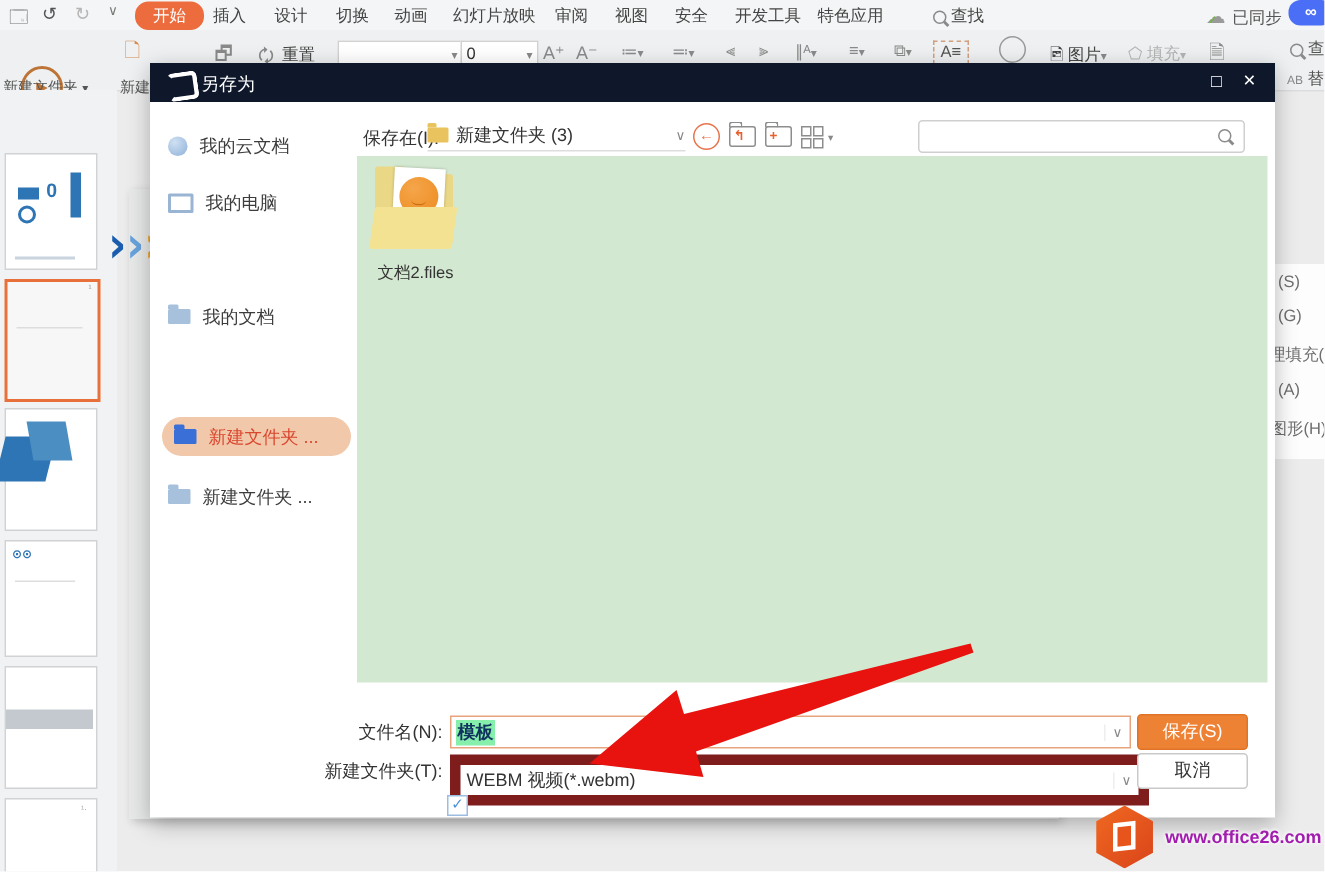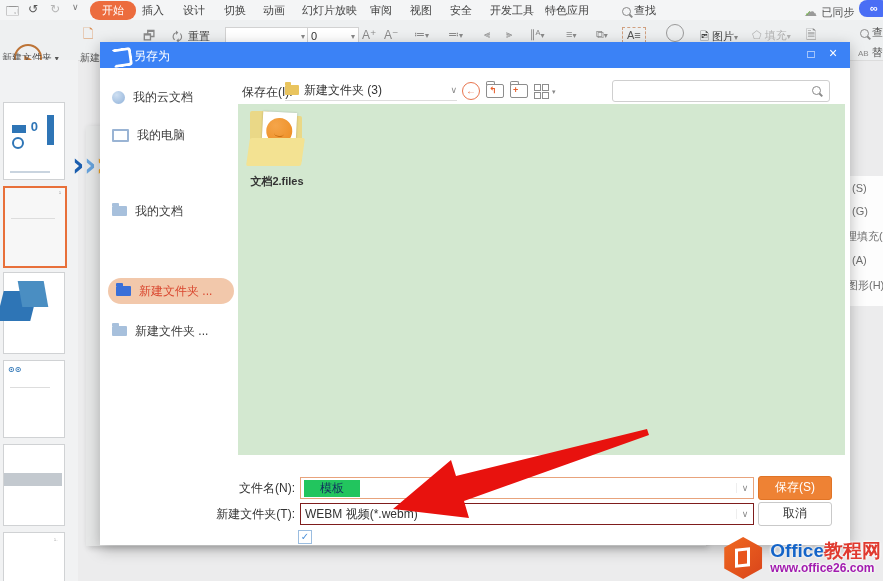--- a/index.html
+++ b/index.html
@@ -26,35 +26,35 @@
   .thumb{position:absolute;left:3px;width:60px;background:#fff;border:1px solid #d0d2d4;}
   .thumb-sel{border:2px solid #e8703a;background:#f7f7f7;}
   .sbar{position:absolute;left:68px;top:66px;width:7px;height:505px;background:#b6b8ba;border-radius:4px;}
   .chev{position:absolute;font-weight:bold;font-size:30px;z-index:3;font-family:"DejaVu Sans",sans-serif;transform:scaleY(1.15);}
   .canvas-slide{position:absolute;left:86px;top:126px;width:620px;height:420px;background:#e7e8e8;box-shadow:2px 2px 6px rgba(0,0,0,.18);z-index:1;}
   
   .rstrip{position:absolute;left:849px;top:176px;width:34px;height:130px;background:#fdfdfd;border-left:1px solid #dedede;overflow:hidden;z-index:3;}
   .frag{position:absolute;left:2px;font-size:11px;color:#6f6f6f;white-space:nowrap;}
   
   .dialog{position:absolute;left:100px;top:42px;width:750px;height:503px;background:#fff;box-shadow:0 4px 14px rgba(0,0,0,.28);z-index:10;}
-  .dtitle{position:absolute;left:0;top:0;width:750px;height:26px;background:#3b82f6;color:#fff;}
+  .dtitle{position:absolute;left:0;top:0;width:750px;height:26px;background:#0f172a;color:#fff;}
   .dtitle-label{position:absolute;left:34px;top:6px;font-size:12px;color:#fff;}
   .wpslogo{position:absolute;left:12px;top:6px;width:14px;height:13px;border:3px solid #fff;border-left-color:transparent;border-radius:4px;transform:rotate(-8deg);}
   .wbtn{position:absolute;top:5px;color:#fff;font-size:12px;width:18px;text-align:center;}
   .navitem{position:absolute;left:12px;width:114px;height:26px;display:flex;align-items:center;gap:8px;font-size:12px;color:#3c3c3c;}
   .navitem.sel{background:#f2c8ab;border-radius:13px;color:#d9472f;padding-left:8px;left:8px;width:118px;}
   .fold{width:15px;height:10px;background:#a7c0dc;border-radius:1px;position:relative;flex:none;}
   .fold:before{content:"";position:absolute;top:-3px;left:0;width:7px;height:3px;background:inherit;border-radius:1px 1px 0 0;}
   .fold.blue{background:#3a6fd8;}
   .sphere{width:13px;height:13px;border-radius:50%;background:radial-gradient(circle at 35% 30%,#cfe0f2,#8fb1d9);flex:none;}
   .monitor{width:13px;height:9px;border:2px solid #9ab4d4;border-radius:1px;position:relative;flex:none;}
   .monitor:after{content:"";position:absolute;left:3px;top:9px;width:5px;height:2px;background:#9ab4d4;}
   .deskic{width:14px;height:10px;background:#b9c9dd;border-radius:1px;position:relative;flex:none;}
   .deskic:after{content:"";position:absolute;left:2px;top:2px;width:10px;height:2px;background:#fff;}
-  .green{position:absolute;left:138px;top:62px;width:607px;height:351px;background:#d3e8d0;font-weight:bold;}
+  .green{position:absolute;left:138px;top:62px;width:607px;height:351px;background:#d3e8d0;}
   .savein-combo{position:absolute;left:185px;top:38px;width:172px;height:20px;border-bottom:1px solid #ddd;display:flex;align-items:center;gap:5px;font-size:12px;color:#333;}
   .minifold{width:14px;height:10px;background:#e9c45e;border-radius:1px;position:relative;flex:none;}
   .minifold:before{content:"";position:absolute;top:-3px;left:0;width:6px;height:3px;background:#e9c45e;border-radius:1px 1px 0 0;}
   .circbtn{position:absolute;width:16px;height:16px;border:1.5px solid #e8744d;border-radius:50%;color:#e8744d;font-size:10px;text-align:center;line-height:15px;}
   .foldbtn{position:absolute;width:16px;height:12px;border:1.5px solid #8d8d8d;border-radius:2px;}
   .foldbtn:before{content:"";position:absolute;top:-4px;left:-1px;width:7px;height:3px;border:1.5px solid #8d8d8d;border-bottom:none;border-radius:2px 2px 0 0;}
   .foldmark{position:absolute;left:2px;top:0px;font-size:9px;color:#e8602d;font-weight:bold;}
   .gridic{position:absolute;width:13px;height:13px;}
   .gridic i{position:absolute;width:5px;height:5px;border:1.3px solid #8d8d8d;}
   .dsearch{position:absolute;left:512px;top:38px;width:216px;height:20px;border:1px solid #cfcfcf;border-radius:3px;background:#fff;}
@@ -62,21 +62,21 @@
   .bf-tab{position:absolute;left:3px;top:5px;width:20px;height:8px;background:#ead887;border-radius:2px 2px 0 0;}
   .bf-back{position:absolute;left:3px;top:10px;width:52px;height:46px;background:#ead887;border-radius:2px;}
   .bf-page{position:absolute;left:15px;top:6px;width:34px;height:48px;background:#fff;transform:rotate(3deg);box-shadow:0 0 2px rgba(0,0,0,.25);}
   .bf-blob{position:absolute;left:4px;top:6px;width:26px;height:26px;border-radius:50%;background:radial-gradient(circle at 35% 30%,#f5a54a,#ec8b1e);}
   .bf-smile{position:absolute;left:8px;top:12px;width:10px;height:6px;border-bottom:1.5px solid #c96f12;border-radius:50%;}
   .bf-drip{position:absolute;top:30px;width:3px;height:9px;background:#ef9426;border-radius:2px;}
   .bf-front{position:absolute;left:1px;bottom:2px;width:55px;height:28px;background:#f3e292;border-radius:2px;transform:skewX(-8deg);}
   .formlabel{position:absolute;width:95px;text-align:right;font-size:12px;color:#333;}
   .formcombo{position:absolute;left:200px;width:452px;height:20px;background:#fff;display:flex;align-items:center;font-size:12px;color:#333;}
   .fc-chev{margin-left:auto;border-left:1px solid #eee;width:16px;text-align:center;color:#888;font-size:9px;flex:none;}
-  .selblue{background:#22c55e;color:#10325e;padding:0 16px;}
+  .selblue{background:#86efac;color:#10325e;padding:0 1px;font-weight:bold;}
   .btn-save{position:absolute;left:658px;width:72px;height:22px;background:#ee8234;border:1px solid #e07426;border-radius:3px;color:#fff;font-size:12px;text-align:center;line-height:21px;}
   .btn-cancel{position:absolute;left:658px;width:72px;height:22px;background:#fff;border:1px solid #c9c9c9;border-radius:3px;color:#333;font-size:12px;text-align:center;line-height:21px;}
   .cbox{position:absolute;left:198px;width:12px;height:12px;border:1px solid #9bbde0;background:#fff;color:#4a90d9;font-size:10px;line-height:11px;text-align:center;font-weight:bold;}
   
   .arrow-svg{position:absolute;left:0;top:0;width:883px;height:581px;z-index:40;pointer-events:none;}
   .wm{position:absolute;right:2px;bottom:2px;z-index:45;display:flex;align-items:center;gap:6px;text-shadow:0 0 3px #fff,0 0 3px #fff;}
   .wm-logo{width:42px;height:42px;background:linear-gradient(135deg,#f06a21,#d9431a);clip-path:polygon(50% 0,95% 25%,95% 75%,50% 100%,5% 75%,5% 25%);position:relative;flex:none;}
   .wm-win{position:absolute;left:13px;top:11px;width:15px;height:19px;background:#fff;transform:skewY(-6deg);}
   .wm-win:after{content:"";position:absolute;left:3px;top:3px;width:9px;height:13px;background:#e8551c;}
   .wm-l1{font-size:19px;font-weight:bold;line-height:20px;}
@@ -267,36 +267,35 @@
     </div>
 
     <span class="formlabel" style="left:100px;top:438px">文件名(N):</span>
     <div class="formcombo" style="top:435px;border:1px solid #e8a37c">
       <span class="selblue" style="margin-left:3px">模板</span>
       <span class="fc-chev">∨</span>
     </div>
     <span class="btn-save" style="top:434px">保存(S)</span>
 
     <span class="formlabel" style="left:100px;top:464px">新建文件夹(T):</span>
-    <div class="formcombo" style="top:461px;border:1px solid #7f1d1d">
+    <div class="formcombo" style="top:461px;border:7px solid #7f1d1d">
       <span style="margin-left:4px">WEBM 视频(*.webm)</span>
       <span class="fc-chev">∨</span>
     </div>
     <span class="btn-cancel" style="top:460px">取消</span>
 
     <span class="cbox" style="top:488px">✓</span>
   </div>
 
   <svg class="arrow-svg" viewBox="0 0 883 581">
     <polygon points="393,509 451,460 456,476 647,429 649,435 464,501 469,518" fill="#e8120e"></polygon>
   </svg>
 
   <div class="wm">
     <div class="wm-logo">
         <span class="wm-win"></span>
       </div>
     <div>
-      <div class="wm-l1"><span style="color:#1464c8">Office</span><span style="color:#e03a2f">教程网</span></div>
       <div class="wm-l2">www.office26.com</div>
     </div>
   </div>
 
 </div>
 
 </body></html>

